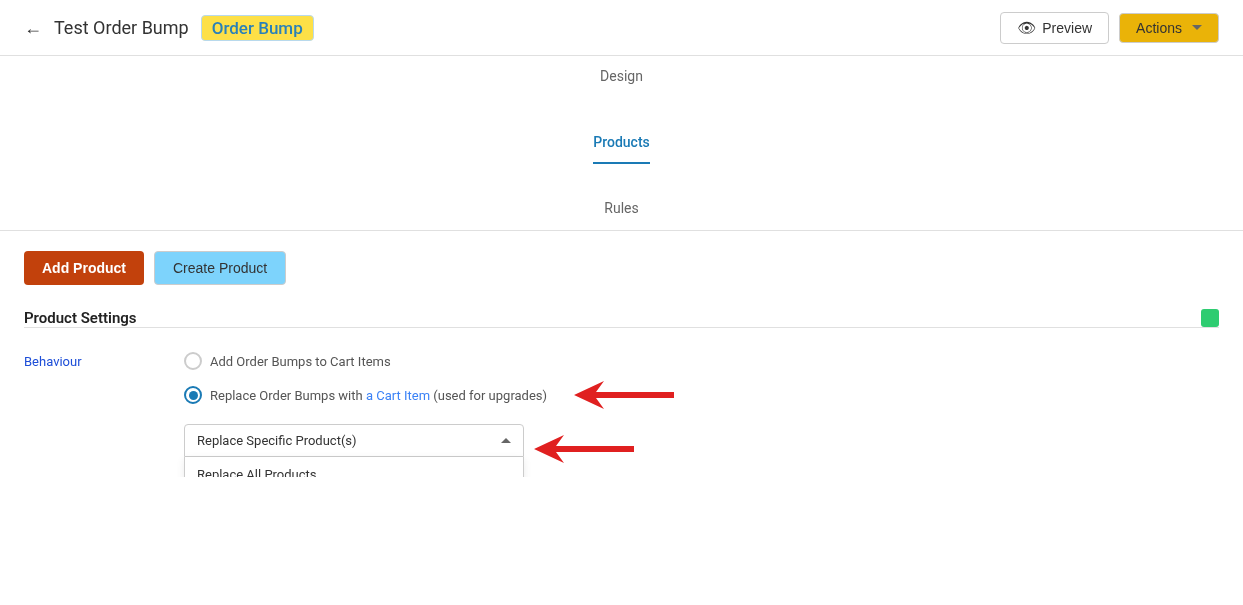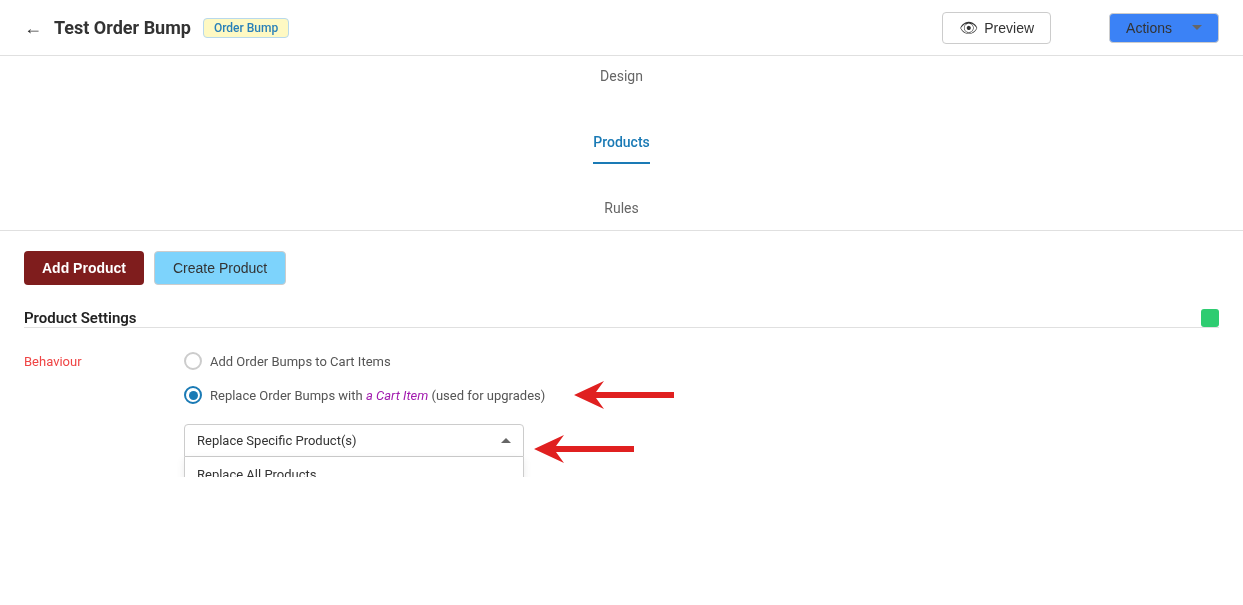--- a/index.html
+++ b/index.html
@@ -24,30 +24,30 @@
       align-items: center;
       gap: 12px;
     }
     .back-arrow {
       cursor: pointer;
       font-size: 18px;
       color: #333;
     }
     .page-title {
       font-size: 18px;
-      font-weight: 700;
+      font-weight: 400;
       color: #333;
     }
     .badge {
-      background: #fef9c3;
+      background: #fde047;
       color: #2980b9;
       border: 1px solid #b8d9ec;
       border-radius: 4px;
       padding: 2px 10px;
-      font-size: 12px;
+      font-size: 17px;
       font-weight: 500;
     }
     .header-right {
       display: flex;
       align-items: center;
       gap: 10px;
     }
     .btn-preview {
       display: flex;
       align-items: center;
@@ -56,29 +56,28 @@
       background: #fff;
       border-radius: 4px;
       padding: 6px 16px;
       font-size: 14px;
       cursor: pointer;
       color: #333;
     }
     .btn-actions {
       display: flex;
       align-items: center;
-      gap: 20px;
-      border: 1px solid #ccc;
-      background: #3b82f6;
+      gap: 10px;
+      border: 1px solid #ccc;
+      background: #eab308;
       border-radius: 4px;
       padding: 6px 16px;
       font-size: 14px;
       cursor: pointer;
       color: #333;
-      margin-left: 48px;
     }
 
     
     .tabs {
       display: flex;
       align-items: center;
       padding: 0 24px;
       border-bottom: 1px solid #e0e0e0;
       gap: 24px;
       flex-direction: column;
@@ -101,21 +100,21 @@
       padding: 20px 24px;
     }
 
     
     .toolbar {
       display: flex;
       gap: 10px;
       margin-bottom: 24px;
     }
     .btn-add-product {
-      background: #7f1d1d;
+      background: #c2410c;
       color: #fff;
       border: none;
       border-radius: 4px;
       padding: 8px 18px;
       font-size: 14px;
       font-weight: 600;
       cursor: pointer;
     }
     .btn-create-product {
       background: #7dd3fc;
@@ -151,21 +150,21 @@
       margin-bottom: 24px;
     }
 
     
     .behaviour-row {
       display: flex;
       gap: 0;
     }
     .behaviour-label {
       width: 160px;
-      color: #ef4444;
+      color: #1d4ed8;
       font-size: 13px;
       padding-top: 2px;
     }
     .behaviour-options {
       flex: 1;
       display: flex;
       flex-direction: column;
       gap: 16px;
     }
 
@@ -306,21 +305,21 @@
 
       <div class="radio-option">
         <div class="radio-circle"></div>
         <span class="radio-label">Add Order Bumps to Cart Items</span>
       </div>
 
       <div style="display:flex; align-items:center; gap:0; position:relative;">
         <div class="radio-option">
           <div class="radio-circle selected"></div>
           <span class="radio-label">
-            Replace Order Bumps with <span style="color:#a21caf;font-style:italic;">a Cart Item</span> (used for upgrades)
+            Replace Order Bumps with <span style="color:#3b82f6;">a Cart Item</span> (used for upgrades)
           </span>
         </div>
 
         <div style="position:absolute; left:390px; top:50%; transform:translateY(-50%); display:flex; align-items:center;">
           <svg width="100" height="28" viewBox="0 0 100 28">
             <polygon points="0,14 30,0 22,11 100,11 100,17 22,17 30,28" fill="#e02020"></polygon>
           </svg>
         </div>
       </div>
 

